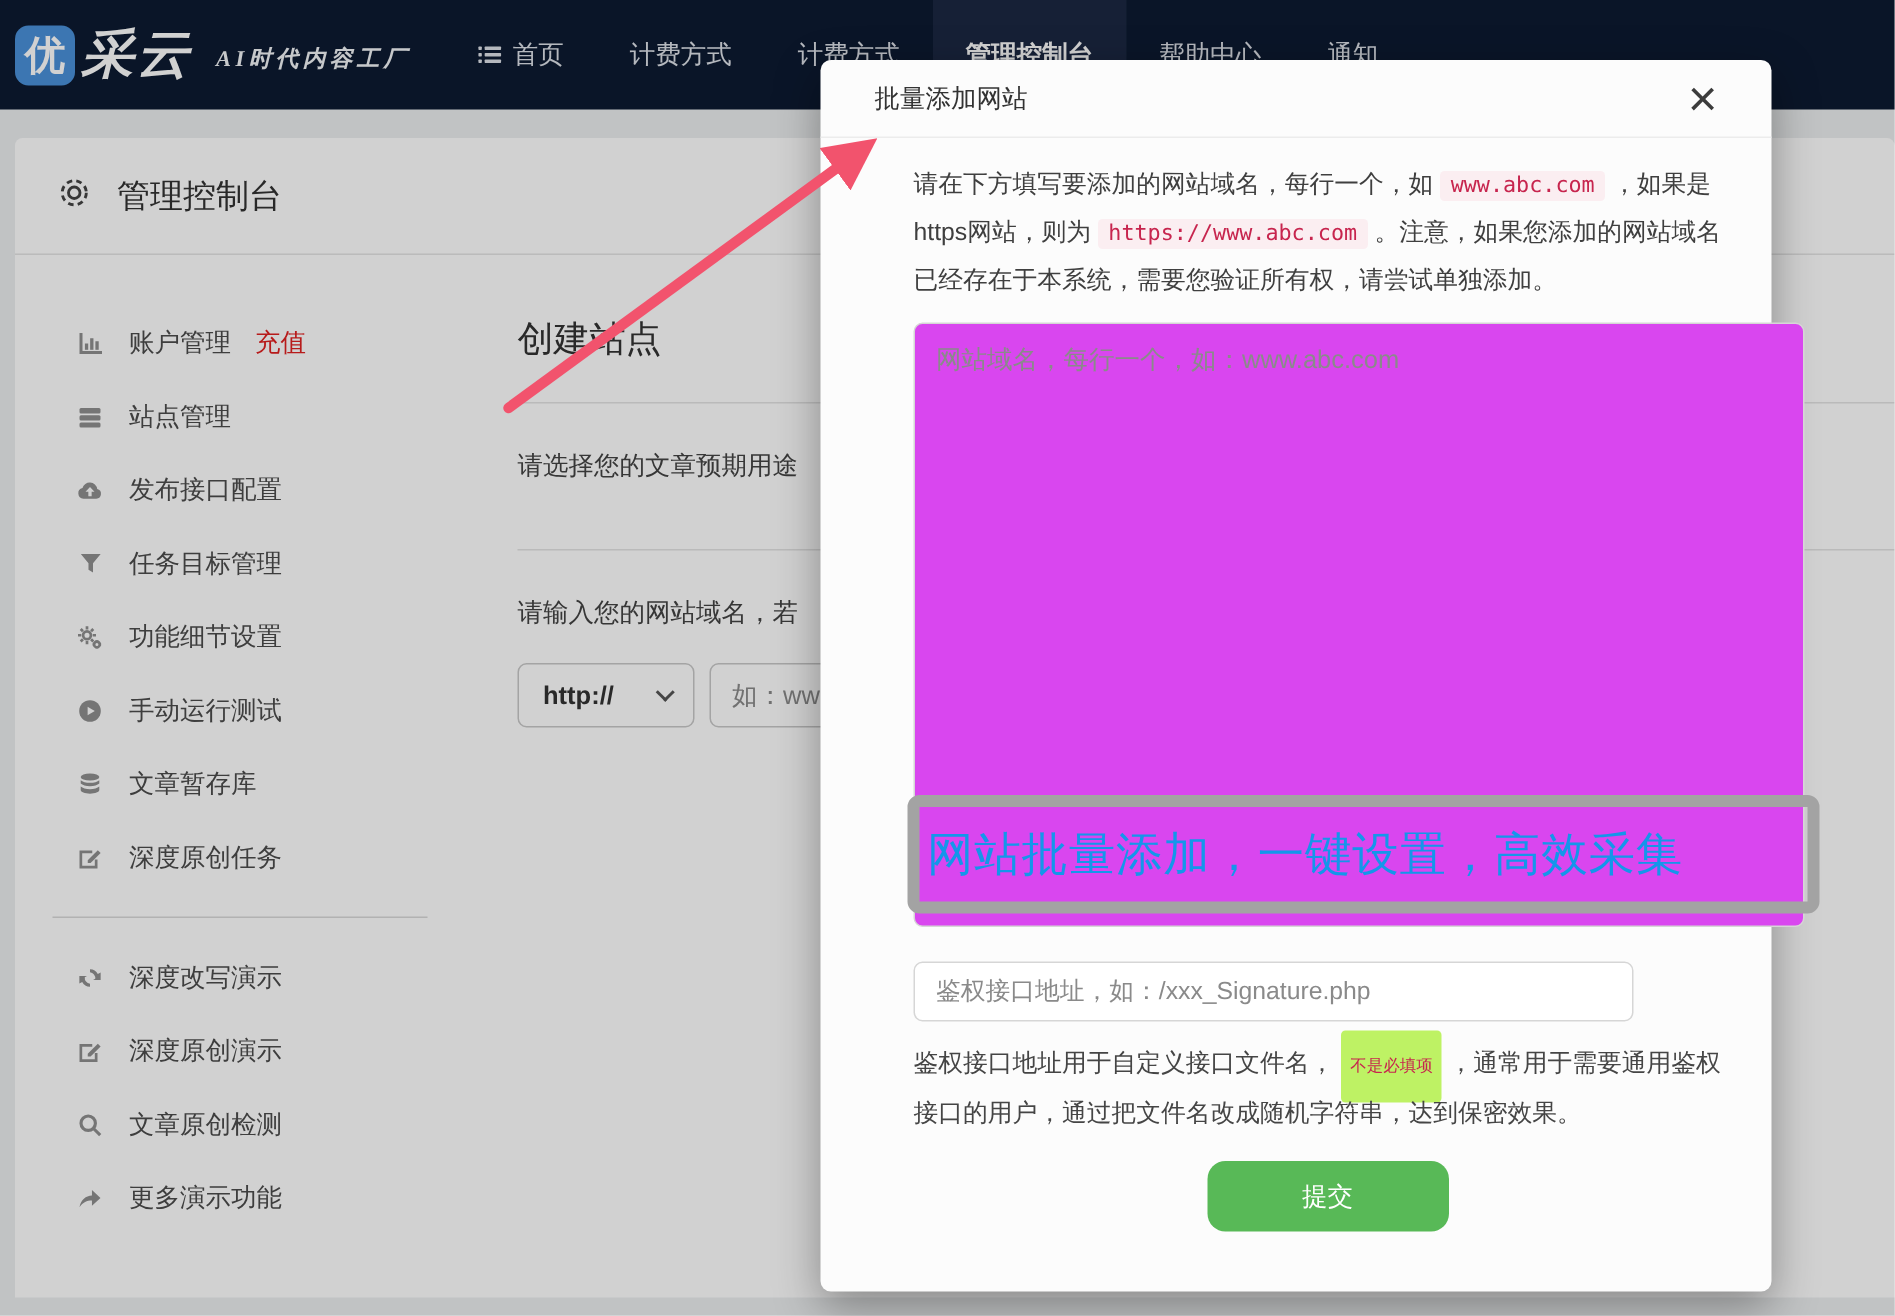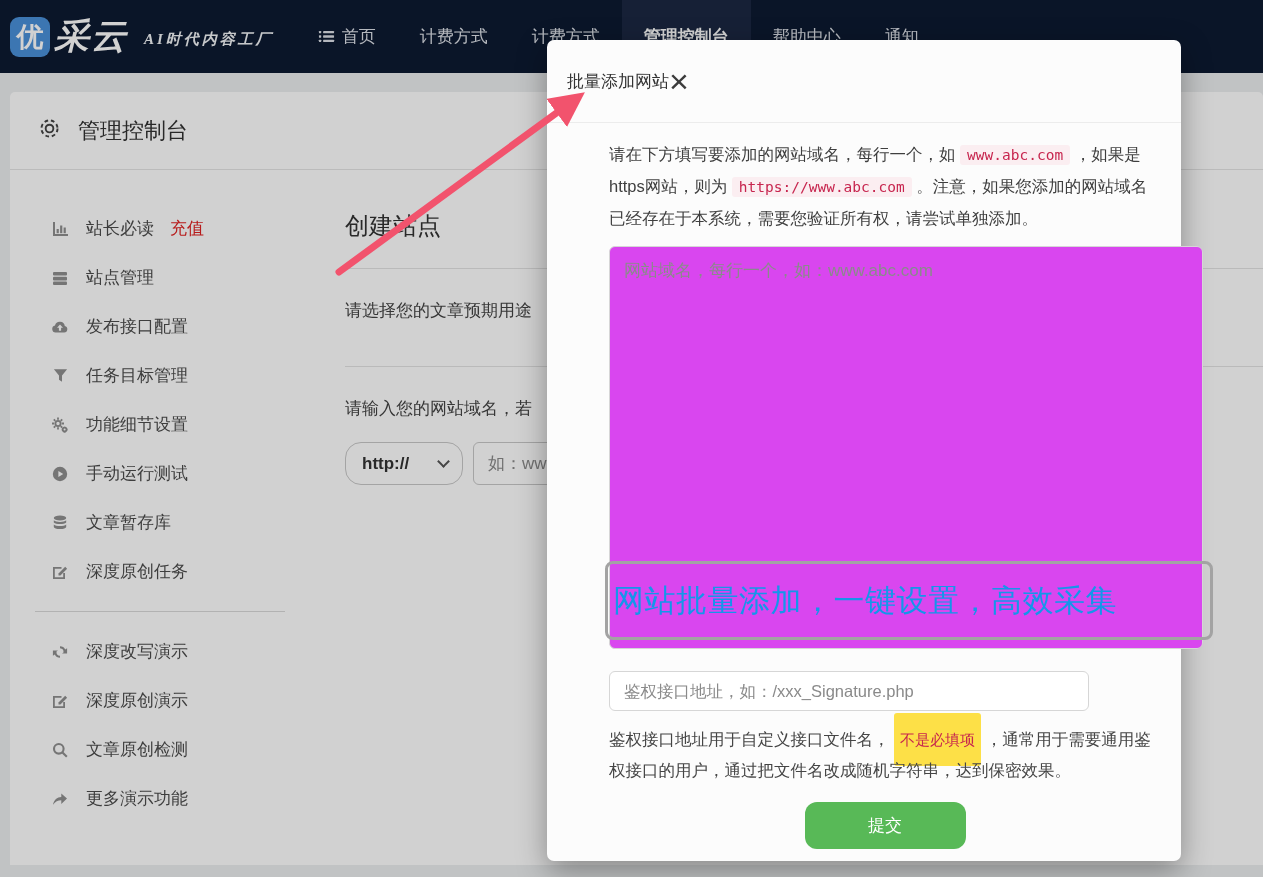--- a/index.html
+++ b/index.html
@@ -41,57 +41,57 @@
   .side-badge { font-size:17px; color:#e02121; }
   .side-divider { border-top:1px solid #d9d9d9; margin:15px 25px; }
 
   
   .main { flex:1; padding:40px 0 0 35px; }
   .main-title { font-size:24px; color:#333; font-weight:normal; }
   .main-divider { border-top:1px solid #e3e3e3; margin-top:26px; }
   .main-divider2 { border-top:1px solid #e3e3e3; margin-top:44px; }
   .main-p { font-size:17px; color:#444; margin-top:30px; }
   .controls { display:flex; gap:10px; margin-top:22px; align-items:center; }
-  .protocol-select { width:118px; height:43px; border:1px solid #c8c8c8; border-radius:16px;
+  .protocol-select { width:118px; height:43px; border:1px solid #c8c8c8; border-radius:6px;
     display:flex; align-items:center; justify-content:space-between; padding:0 14px 0 16px;
     background:#fff; cursor:pointer; }
   .protocol-select .val { font-size:17px; font-weight:bold; color:#333; }
   .chev { width:9px; height:9px; border-right:2px solid #555; border-bottom:2px solid #555;
     transform:rotate(45deg); margin-top:-4px; }
   .domain-input { width:430px; height:43px; border:1px solid #c8c8c8; border-radius:6px;
     padding:0 14px; font-size:17px; color:#333; background:#fff; }
 
   input::placeholder, textarea::placeholder { color:#8a8a8a; opacity:1; }
 
   
   .overlay { position:absolute; inset:0; background:rgba(0,0,0,0.18); z-index:10; }
   .modal { position:absolute; left:547px; top:40px; width:634px; height:821px;
     background:#fcfcfc; border-radius:7px; z-index:20;
     box-shadow:0 10px 30px rgba(0,0,0,0.35); }
-  .modal-header { height:83px; display:flex; align-items:center;
-    justify-content:flex-start; padding:0 20px; border-bottom:1px solid #ececec; }
+  .modal-header { height:52px; display:flex; align-items:center;
+    justify-content:space-between; padding:0 36px; border-bottom:1px solid #ececec; }
   .modal-title { font-size:17px; color:#333; }
   .modal-close { font-size:34px; font-weight:200; color:#3c3c3c; line-height:26px;
     cursor:pointer; background:none; border:none; font-family:"Liberation Sans",sans-serif; }
   .modal-body { padding:16px 20px 0 20px; position:relative;margin-left:42px; }
   .intro { font-size:16.5px; line-height:31px; color:#3f3f3f; }
   .code { font-family:"DejaVu Sans Mono","Liberation Mono",monospace; font-size:14.5px;
     color:#c7254e; background:#fbeef1; padding:2px 7px; border-radius:3px; }
   .bulk-textarea { width:594px; height:403px; margin-top:12px; border:1px solid #d6d6d6;
     border-radius:6px; padding:12px 14px; font-size:17px;
     font-family:"Liberation Sans","DejaVu Sans",sans-serif; resize:none; background:#d946ef; }
   .annotation-box { position:absolute; left:16px; top:438px; width:608px; height:79px;
-    border:3px solid #a3a3a3; border-radius:8px; display:flex; align-items:center;
+    border:8px solid #a3a3a3; border-radius:8px; display:flex; align-items:center;
     padding-left:5px; z-index:5; pointer-events:none; }
   .annotation-text { font-size:31px; color:#1496ea; white-space:nowrap; letter-spacing:0.5px; }
   .auth-input { width:480px; height:40px; margin-top:18px; border:1px solid #d6d6d6;
     border-radius:6px; padding:0 14px; font-size:16.5px; background:#fff;
     font-family:"Liberation Sans","DejaVu Sans",sans-serif; }
   .hint { margin-top:13px; font-size:16.5px; line-height:31px; color:#454545; }
-  .hint-badge { font-size:15px; color:#c7254e; background:#fde047; padding:18px 6px; border-radius:3px; }
+  .hint-badge { font-size:11px; color:#c7254e; background:#bef264; padding:18px 6px; border-radius:3px; }
   .submit-row { text-align:center; margin-top:16px; }
   .submit-btn { width:161px; height:47px; background:#58b957; border:none; border-radius:12px;
     color:#fff; font-size:17px; cursor:pointer; font-family:"Liberation Sans",sans-serif; }
 
   
   .arrow-svg { position:absolute; left:325px; top:66px; z-index:30; pointer-events:none; }
 </style>
 </head>
 <body>
 
@@ -154,21 +154,21 @@
             <span class="icon">
               <svg viewBox="0 0 18 18" width="18" height="18">
                 <g fill="currentColor">
                   <path d="M2 2h2v12h13v2H2z"></path>
                   <rect x="5.6" y="9" width="2.2" height="4.2"></rect>
                   <rect x="9.1" y="5.5" width="2.2" height="7.7"></rect>
                   <rect x="12.6" y="7.5" width="2.2" height="5.7"></rect>
                 </g>
               </svg>
             </span>
-            <span class="side-label">站长必读</span>
+            <span class="side-label">账户管理</span>
             <span class="side-badge">充值</span>
           </div>
           <div class="side-item">
             <span class="icon">
               <svg viewBox="0 0 18 18" width="18" height="18">
                 <g fill="currentColor">
                   <rect x="2" y="3" width="14" height="3.6" rx="1"></rect>
                   <rect x="2" y="7.8" width="14" height="3.6" rx="1"></rect>
                   <rect x="2" y="12.6" width="14" height="3.4" rx="1"></rect>
                 </g>

